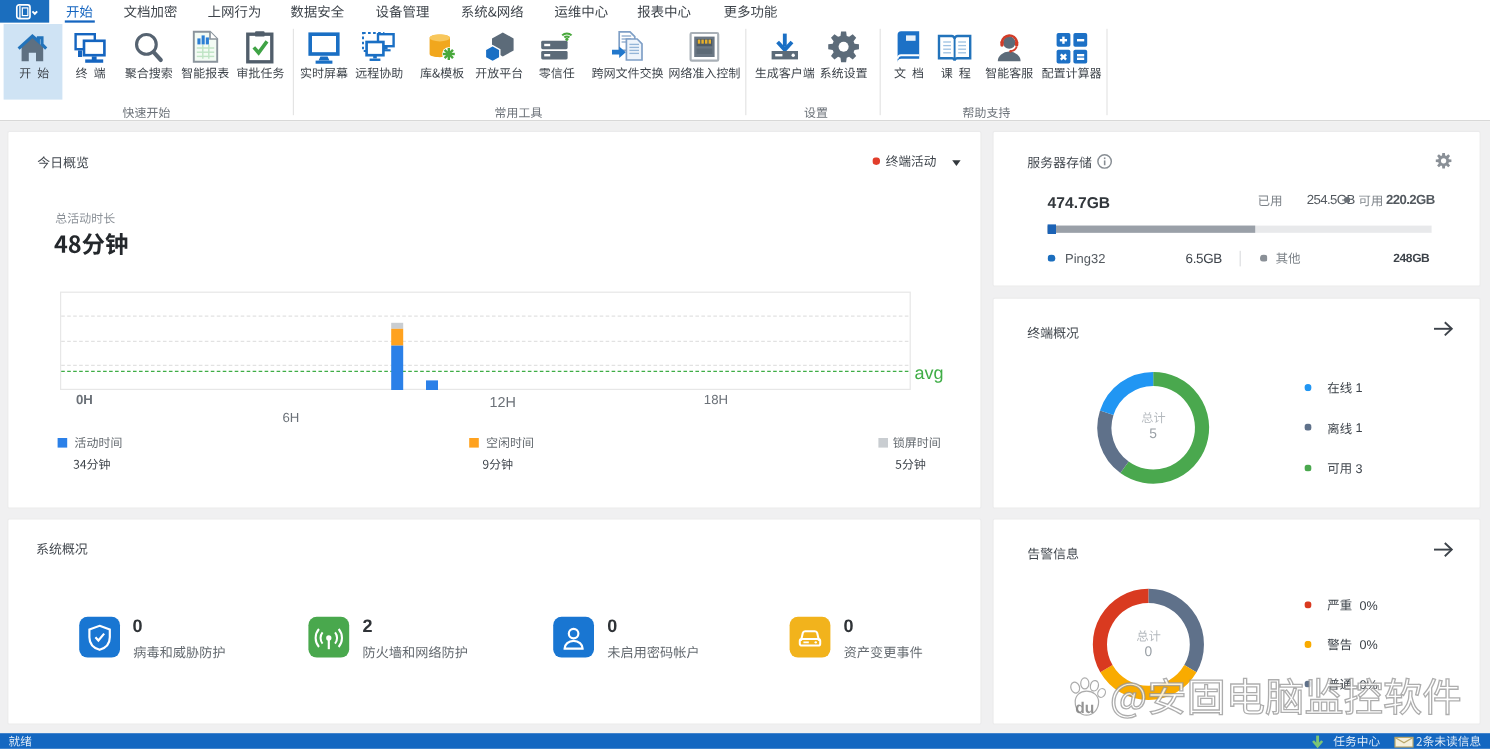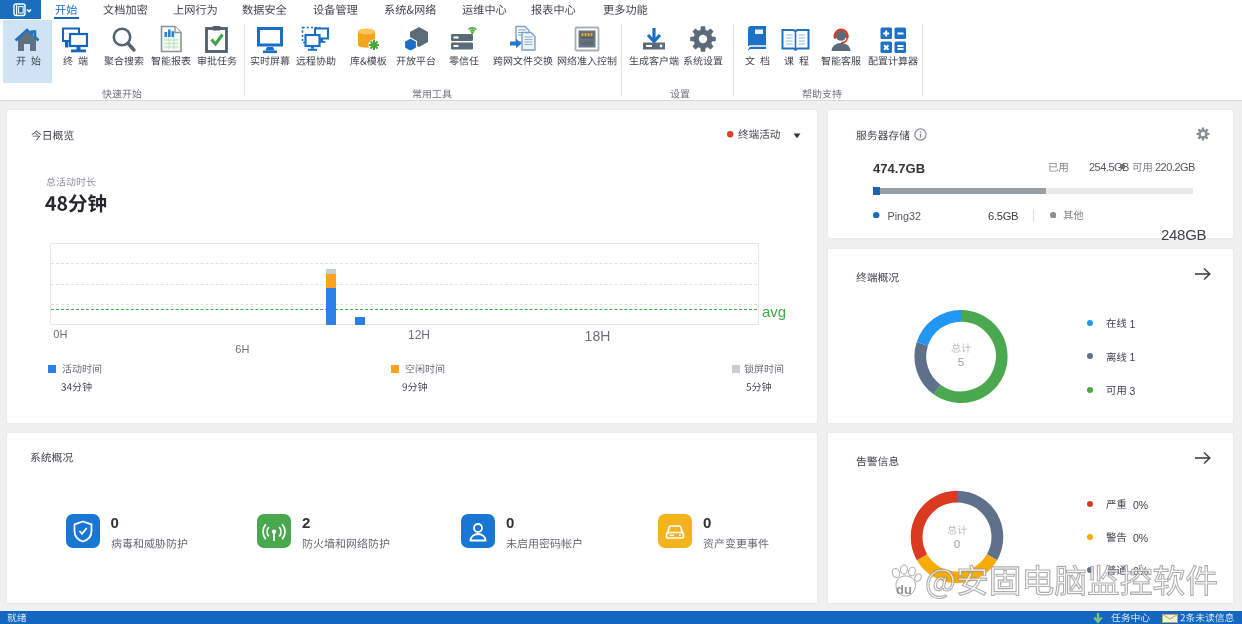--- a/index.html
+++ b/index.html
@@ -634,24 +634,24 @@
 <div style="position:absolute;left:50px;top:242.5px;width:708.5px;height:82px;border:1px solid #e7e7e7;box-sizing:border-box"></div>
 <div style="position:absolute;left:51px;top:263px;width:706px;height:0;border-top:1px dashed #e2e2e2"></div>
 <div style="position:absolute;left:51px;top:283.5px;width:706px;height:0;border-top:1px dashed #e2e2e2"></div>
 <div style="position:absolute;left:51px;top:304px;width:706px;height:0;border-top:1px dashed #e2e2e2"></div>
 <div style="position:absolute;left:51px;top:308.5px;width:706px;height:0;border-top:1.6px dashed #3fad46"></div>
 <div style="position:absolute;left:762px;top:303.5px;font-size:15px;color:#3fad46;font-weight:400;letter-spacing:0px;line-height:1;white-space:nowrap;">avg</div>
 <div style="position:absolute;left:325.5px;top:268.5px;width:10px;height:5.5px;background:#c9cdd1"></div>
 <div style="position:absolute;left:325.5px;top:274px;width:10px;height:13.5px;background:#ffa21f"></div>
 <div style="position:absolute;left:325.5px;top:287.5px;width:10px;height:37px;background:#2b80e8"></div>
 <div style="position:absolute;left:355px;top:317px;width:10px;height:7.5px;background:#2b80e8"></div>
-<div style="position:absolute;left:53.3px;top:329px;font-size:11px;color:#6b7178;font-weight:400;letter-spacing:0px;line-height:1;white-space:nowrap;width:24px;text-align:left;">0H</div>
+<div style="position:absolute;left:53.3px;top:329px;font-size:11px;color:#6b7178;font-weight:700;letter-spacing:0px;line-height:1;white-space:nowrap;width:24px;text-align:right;">0H</div>
 <div style="position:absolute;left:230.4px;top:344px;font-size:11px;color:#6b7178;font-weight:400;letter-spacing:0px;line-height:1;white-space:nowrap;width:24px;text-align:center;">6H</div>
 <div style="position:absolute;left:406px;top:329px;font-size:12px;color:#6b7178;font-weight:400;letter-spacing:0px;line-height:1;white-space:nowrap;width:24px;text-align:right;">12H</div>
-<div style="position:absolute;left:584.6px;top:329px;font-size:14px;color:#6b7178;font-weight:400;letter-spacing:0px;line-height:1;white-space:nowrap;width:24px;text-align:center;">18H</div>
+<div style="position:absolute;left:584.6px;top:329px;font-size:11px;color:#6b7178;font-weight:400;letter-spacing:0px;line-height:1;white-space:nowrap;width:24px;text-align:center;">18H</div>
 <div style="position:absolute;left:47.5px;top:365px;width:8px;height:8px;background:#2b80e8"></div>
 <svg style="position:absolute;left:62.0px;top:361.9px;overflow:visible" width="40.0" height="14.0" viewBox="0 0 4000.0 1400.0">
     <g transform="translate(0 1060.0) scale(1 -1)" fill="#62686e">
       <use href="#g91" x="0"></use>
       <use href="#g92" x="1000"></use>
       <use href="#g44" x="2000"></use>
       <use href="#g99" x="3000"></use>
     </g>
   </svg>
 <svg style="position:absolute;left:61.0px;top:379.9px;overflow:visible" width="31.1" height="14.0" viewBox="0 0 3110.0 1400.0">
@@ -722,40 +722,40 @@
 <div style="position:absolute;left:1089px;top:162.2px;font-size:11px;color:#53595f;font-weight:400;letter-spacing:-0.5px;line-height:1;white-space:nowrap;">254.5GB</div>
 <svg style="position:absolute;left:1119.9px;top:163.9px" width="5.2" height="5.2">
     <circle cx="2.6" cy="2.6" r="2.6" fill="#6b7178"></circle>
   </svg>
 <svg style="position:absolute;left:1131.5px;top:159.5px;overflow:visible" width="20.8" height="14.6" viewBox="0 0 2000.0 1400.0">
     <g transform="translate(0 1060.0) scale(1 -1)" fill="#7c8288">
       <use href="#g112" x="0"></use>
       <use href="#g81" x="1000"></use>
     </g>
   </svg>
-<div style="position:absolute;left:1155px;top:162.2px;font-size:11px;color:#53595f;font-weight:400;letter-spacing:-0.5px;line-height:1;white-space:nowrap;">220.2GB</div>
+<div style="position:absolute;left:1155px;top:162.2px;font-size:11px;color:#53595f;font-weight:700;letter-spacing:-0.5px;line-height:1;white-space:nowrap;">220.2GB</div>
 <div style="position:absolute;left:873px;top:187.8px;width:319.5px;height:6.5px;background:#e8e9eb"></div>
 <div style="position:absolute;left:873px;top:187.8px;width:172.5px;height:6.5px;background:#9aa0a8"></div>
 <div style="position:absolute;left:873px;top:187.2px;width:7px;height:7.6px;background:#1b62b5"></div>
 <svg style="position:absolute;left:873.3px;top:212.10000000000002px" width="6.4" height="6.4">
     <circle cx="3.2" cy="3.2" r="3.2" fill="#1b6ebe"></circle>
   </svg>
 <div style="position:absolute;left:887.5px;top:211.2px;font-size:10.8px;color:#53595f;font-weight:400;letter-spacing:0px;line-height:1;white-space:nowrap;">Ping32</div>
 <div style="position:absolute;left:988px;top:211.3px;font-size:11.2px;color:#3d434a;font-weight:400;letter-spacing:-0.3px;line-height:1;white-space:nowrap;">6.5GB</div>
 <div style="position:absolute;left:1033px;top:208.5px;width:1px;height:13px;background:#dcdee0"></div>
 <svg style="position:absolute;left:1049.7px;top:212.10000000000002px" width="6.4" height="6.4">
     <circle cx="3.2" cy="3.2" r="3.2" fill="#8a9097"></circle>
   </svg>
 <svg style="position:absolute;left:1062.7px;top:208.0px;overflow:visible" width="20.8" height="14.6" viewBox="0 0 2000.0 1400.0">
     <g transform="translate(0 1060.0) scale(1 -1)" fill="#7c8288">
       <use href="#g113" x="0"></use>
       <use href="#g114" x="1000"></use>
     </g>
   </svg>
-<div style="position:absolute;left:1161px;top:211.3px;font-size:15px;color:#3d434a;font-weight:400;letter-spacing:-0.3px;line-height:1;white-space:nowrap;margin-top:16px;">248GB</div>
+<div style="position:absolute;left:1161px;top:211.3px;font-size:10px;color:#3d434a;font-weight:700;letter-spacing:-0.3px;line-height:1;white-space:nowrap;">248GB</div>
 <svg style="position:absolute;left:856.0px;top:269.6px;overflow:visible" width="43.2" height="15.1" viewBox="0 0 4000.0 1400.0">
     <g transform="translate(0 1060.0) scale(1 -1)" fill="#40464d">
       <use href="#g32" x="0"></use>
       <use href="#g33" x="1000"></use>
       <use href="#g89" x="2000"></use>
       <use href="#g115" x="3000"></use>
     </g>
   </svg>
 <svg style="position:absolute;left:1194px;top:267px;overflow:visible" width="18" height="14">
     <line x1="1" y1="7" x2="15.5" y2="7" stroke="#3d434a" stroke-width="1.6"></line>

